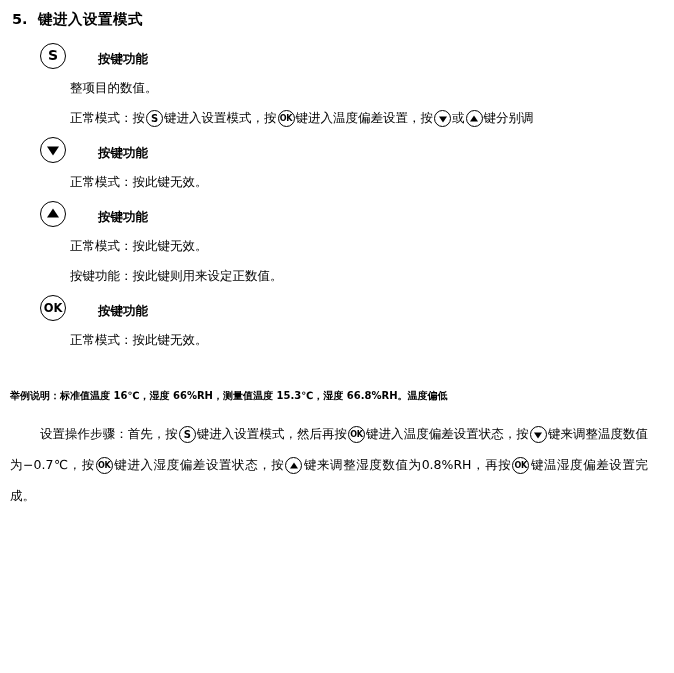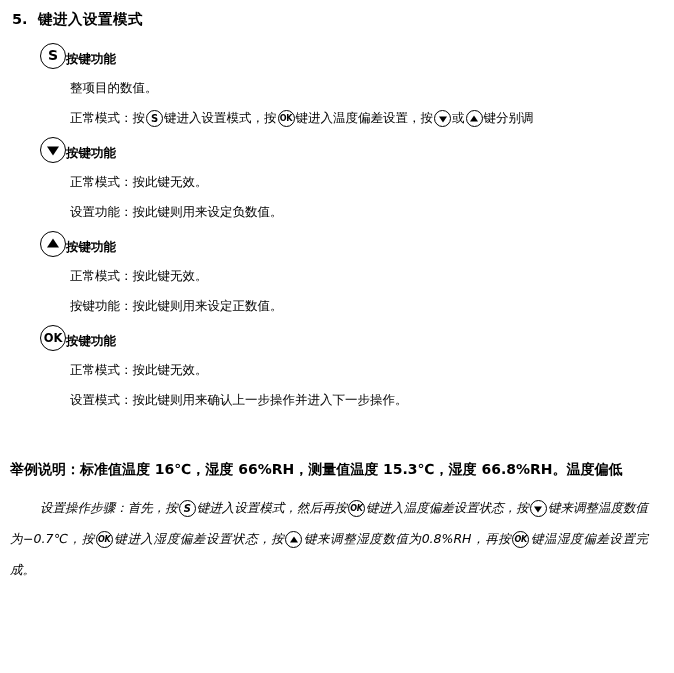--- a/index.html
+++ b/index.html
@@ -47,20 +47,21 @@
     display: flex;
     align-items: flex-end;
     margin-left: 30px;
     margin-bottom: 4px;
   }
   .key-title .label {
     font-family: "DejaVu Sans", sans-serif;
     font-weight: bold;
     font-size: 12.5px;
     padding-bottom: 1px;
+    margin-left: 32px;
   }
 
   
   .kbtn {
     display: inline-block;
     border: 1.6px solid #000;
     border-radius: 50%;
     text-align: center;
     vertical-align: middle;
     background: #fff;
@@ -120,31 +121,30 @@
   }
   .body-line {
     font-family: "DejaVu Sans", sans-serif;
     font-size: 12.5px;
     line-height: 30px;
     margin-left: 60px;
   }
   .example {
     font-family: "DejaVu Sans", sans-serif;
     font-weight: bold;
-    font-size: 14px;
+    font-size: 10px;
     line-height: 29px;
-    margin: 40px 0 0 0;
+    margin: 26px 0 0 0;
   }
   .steps {
     font-family: "DejaVu Sans", sans-serif;
     font-size: 12.5px;
     line-height: 31px;
     margin: 8px 8px 0 0;
     text-align: justify;
-    font-style: italic;
   }
   .steps .first-indent { display: inline-block; width: 30px; }
 </style>
 </head>
 <body>
 
 <div class="page">
 
   <div class="section-head">
     <span class="num">5.</span>
@@ -163,41 +163,39 @@
   </div>
 
   <div class="key-block">
     <div class="key-title">
       <span class="kbtn big tri">
           <i class="tri-dn"></i>
         </span>
       <span class="label">按键功能</span>
     </div>
     <div class="body-line">正常模式：按此键无效。</div>
-    <div class="body-line">设置功能：按此键则用来设定负数值。</div>
   </div>
 
   <div class="key-block">
     <div class="key-title">
       <span class="kbtn big tri">
           <i class="tri-up"></i>
         </span>
       <span class="label">按键功能</span>
     </div>
     <div class="body-line">正常模式：按此键无效。</div>
     <div class="body-line">按键功能：按此键则用来设定正数值。</div>
   </div>
 
   <div class="key-block">
     <div class="key-title">
       <span class="kbtn big ok">OK</span>
       <span class="label">按键功能</span>
     </div>
     <div class="body-line">正常模式：按此键无效。</div>
-    <div class="body-line">设置模式：按此键则用来确认上一步操作并进入下一步操作。</div>
   </div>
 
   <div class="example">
     <div>举例说明：标准值温度 16℃，湿度 66%RH，测量值温度 15.3℃，湿度 66.8%RH。温度偏低</div>
   </div>
 
   <div class="steps">
     <span class="first-indent"></span><span>设置操作步骤：首先，按</span><span class="kbtn sm">S</span><span>键进入设置模式，然后再按</span><span class="kbtn sm ok">OK</span><span>键进入温度偏差设置状态，按</span><span class="kbtn sm tri"><i class="tri-dn"></i></span><span>键来调整温度数值为−0.7℃，按</span><span class="kbtn sm ok">OK</span><span>键进入湿度偏差设置状态，按</span><span class="kbtn sm tri"><i class="tri-up"></i></span><span>键来调整湿度数值为</span><span>0.8%RH，再按</span><span class="kbtn sm ok">OK</span><span>键温湿度偏差设置完成。</span>
   </div>
 

